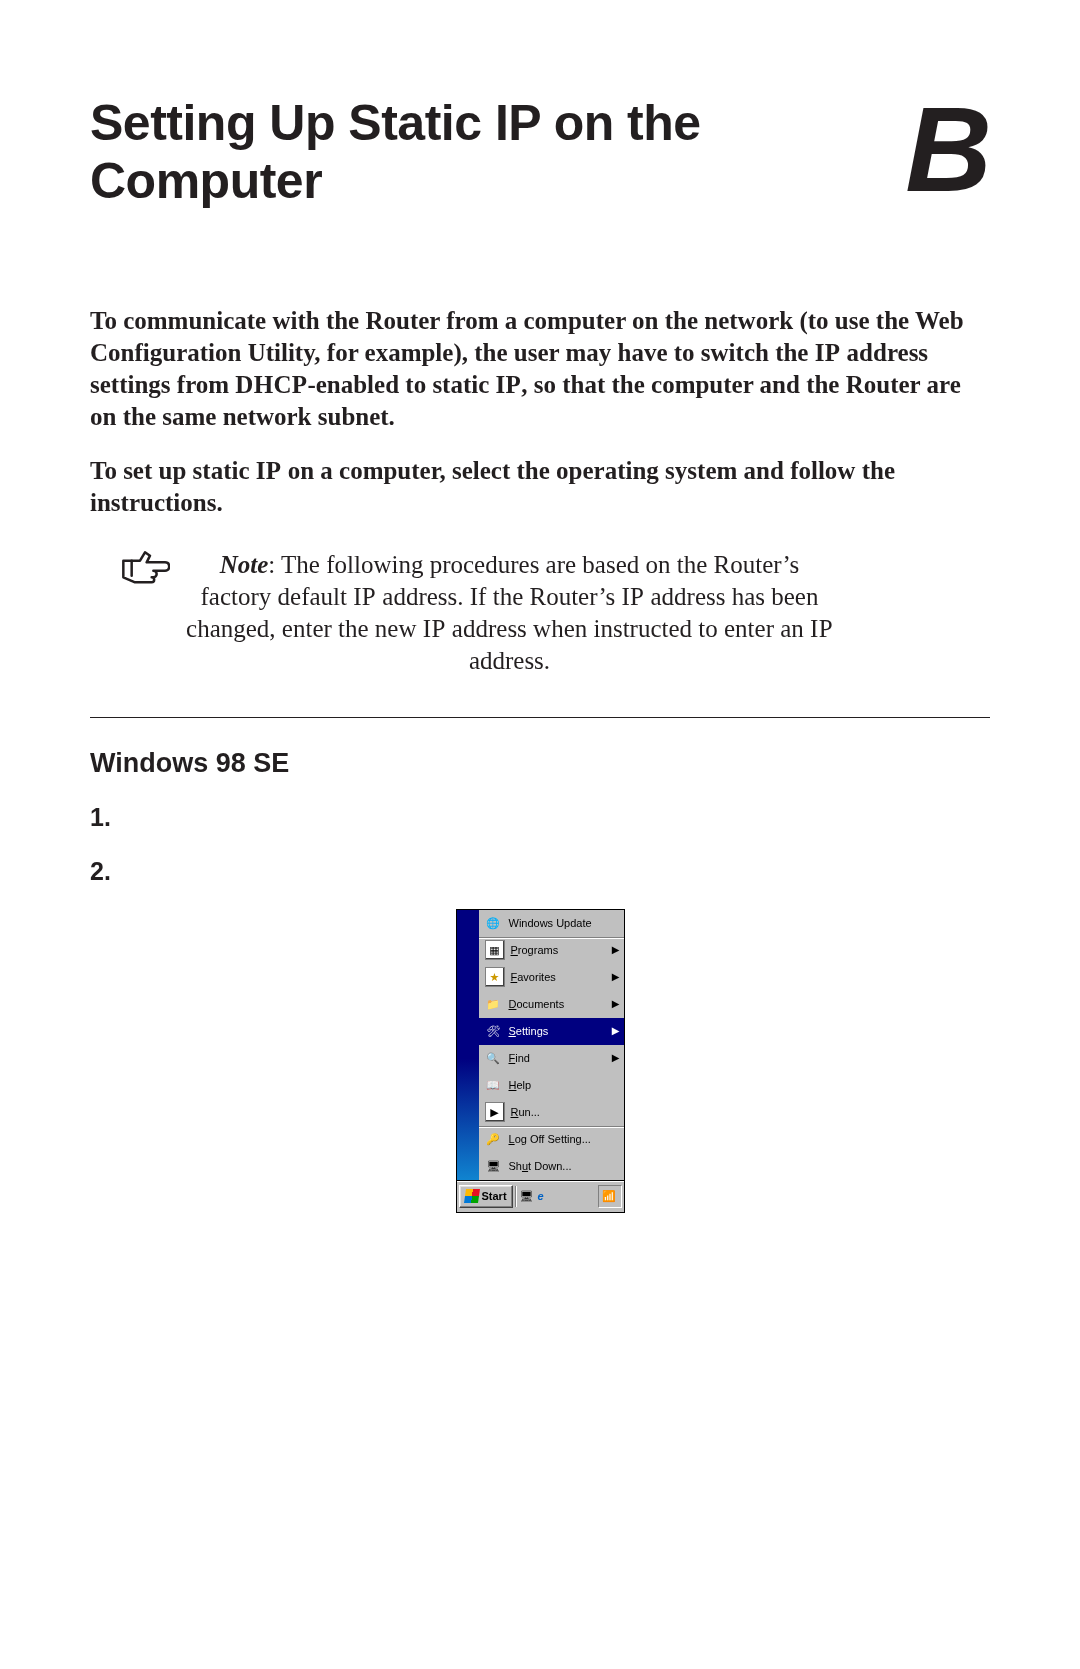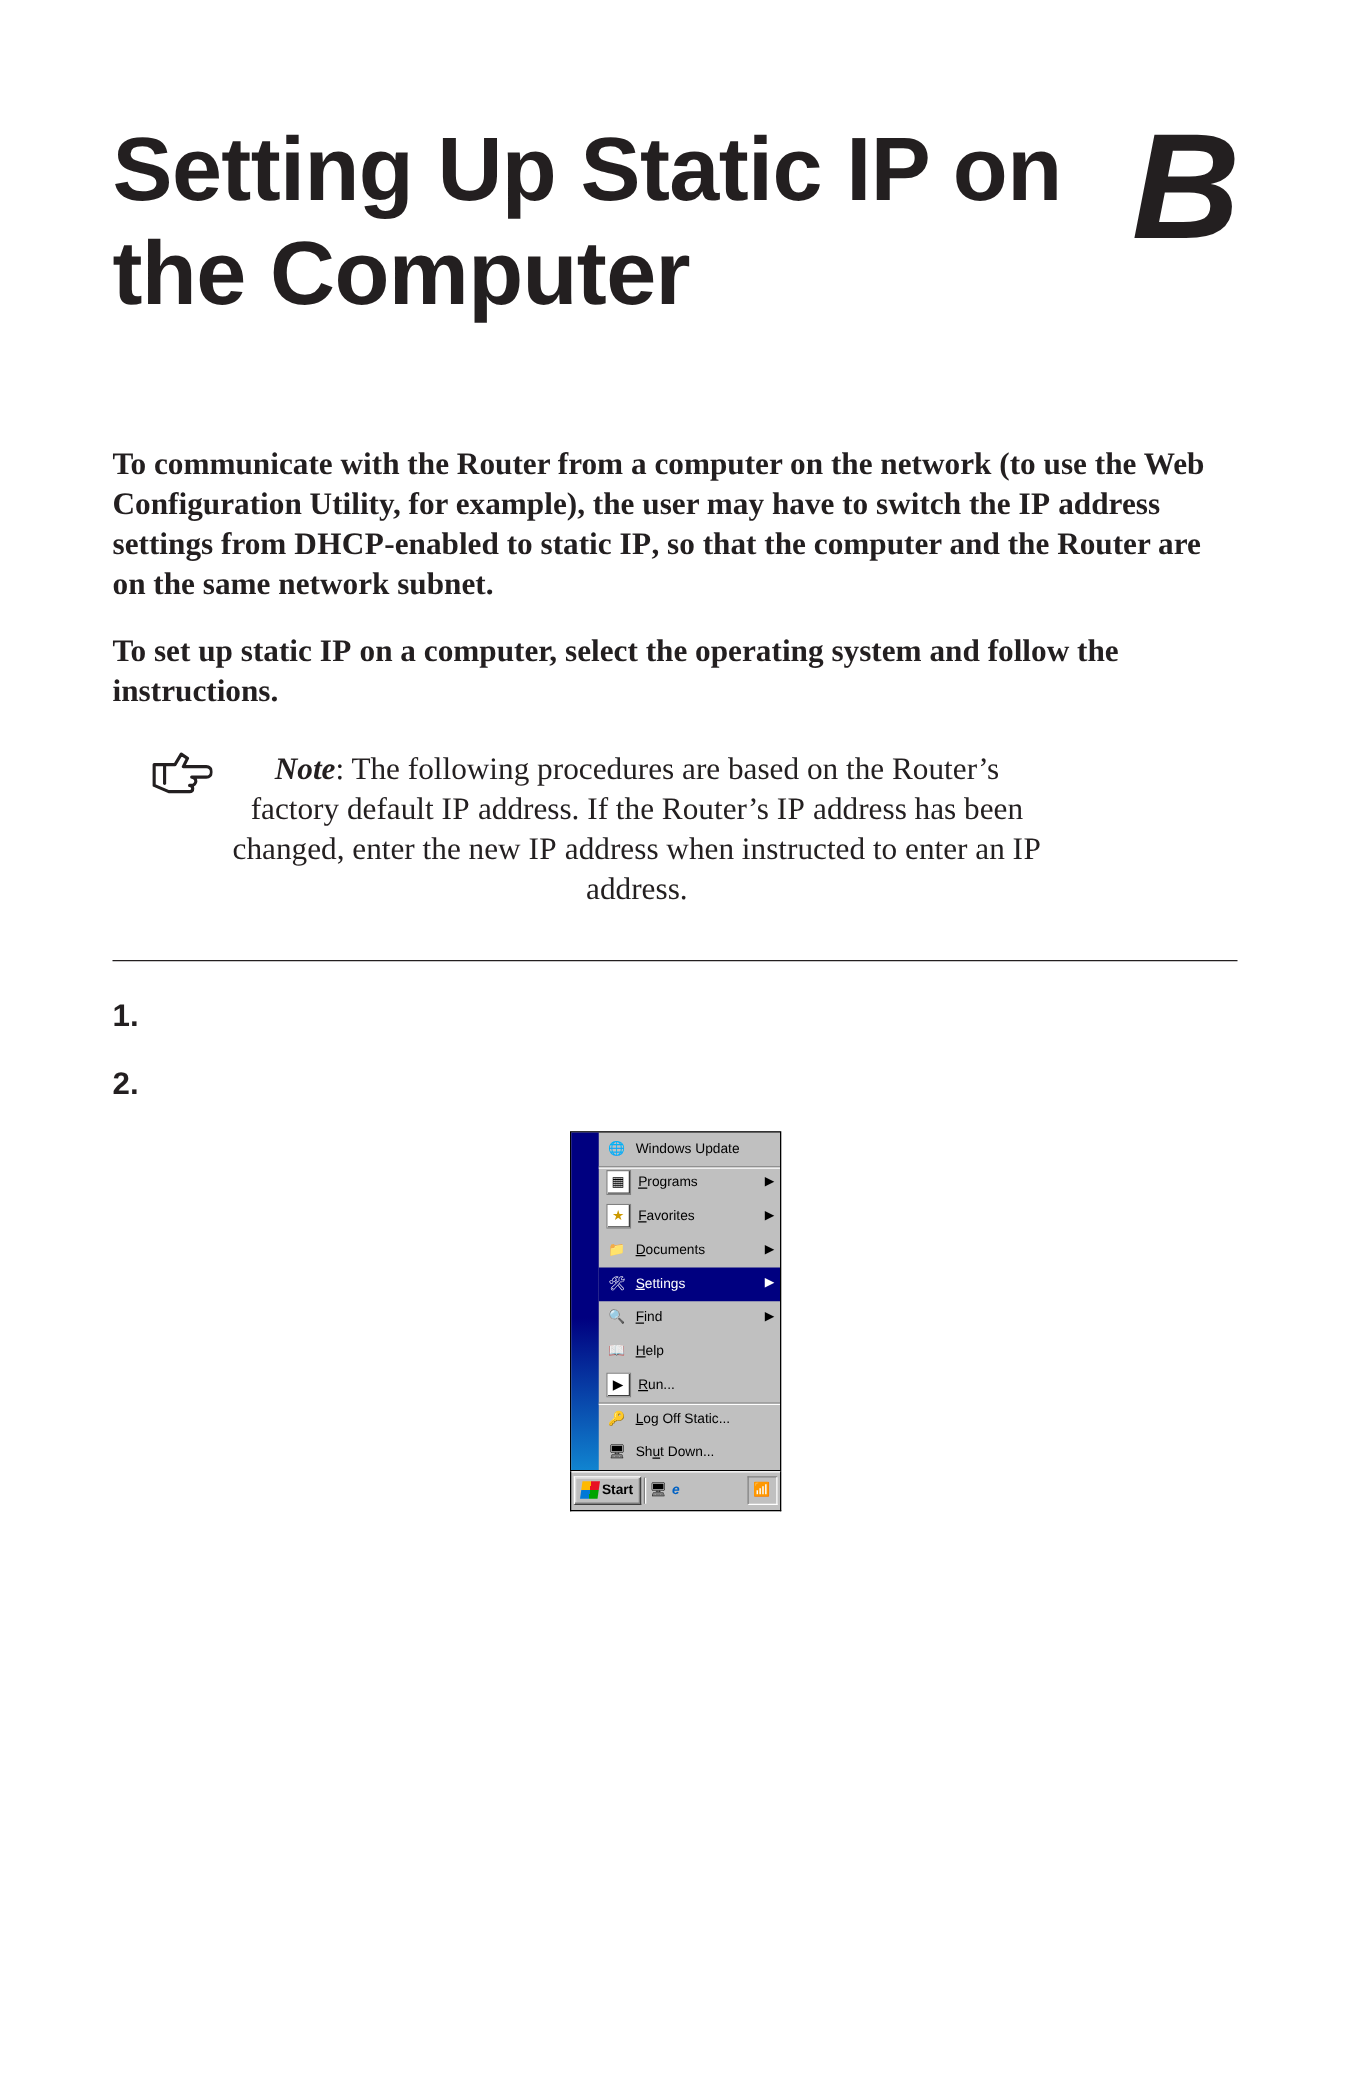--- a/index.html
+++ b/index.html
@@ -1,19 +1,19 @@
 <!DOCTYPE html>
 <html><head>
 <meta charset="utf-8">
 <style>
   html,body{margin:0;padding:0;background:#fff;}
   body{width:1080px;height:1669px;font-family:"Minion Pro","Times New Roman",Georgia,serif;color:#231f20;font-size:25px;line-height:1.28;}
   .page{padding:95px 90px 0 90px;}
   .hdr{display:flex;align-items:flex-start;gap:30px;margin-bottom:95px;}
-  .title{font-family:"Myriad Pro","Segoe UI","Helvetica Neue",Arial,sans-serif;font-weight:800;font-size:72px;line-height:1.15;letter-spacing:-.5px;flex:1;}
+  .title{font-family:"Myriad Pro","Segoe UI","Helvetica Neue",Arial,sans-serif;font-weight:800;font-size:50px;line-height:1.15;letter-spacing:-.5px;flex:1;}
   .appx{font-family:"Myriad Pro","Segoe UI",Arial,sans-serif;font-weight:900;font-style:italic;font-size:120px;line-height:.9;letter-spacing:-2px;}
   .para{margin:0 0 22px 0;font-weight:bold;}
   .sc{font-variant:small-caps;letter-spacing:.3px;}
   .note-row{display:flex;align-items:flex-start;gap:14px;margin:30px 0 10px 30px;padding-right:155px;}
   .note-icon svg{width:50px;height:40px;}
   .note-txt{flex:1;text-align:center;}
   hr.sep{border:none;border-top:1px solid #231f20;margin:40px 0 28px 0;}
   .h2{font-family:"Myriad Pro","Segoe UI",Arial,sans-serif;font-weight:700;font-size:27px;margin:0 0 20px 0;}
   ol.steps{margin:0;padding:0;list-style:none;}
   ol.steps li{display:flex;gap:18px;margin:0 0 22px 0;}
@@ -67,20 +67,21 @@
         <path d="M14 14v18"></path>
       </svg>
     </span>
     <div class="note-txt">
       <i><b>Note</b></i><span>: The following procedures are based on the Router’s factory default </span><span class="sc">IP</span><span> address. If the Router’s </span><span class="sc">IP</span><span> address has been changed, enter the new </span><span class="sc">IP</span><span> address when instructed to enter an </span><span class="sc">IP</span><span> address.</span>
     </div>
   </div>
 
   <hr class="sep">
 
+  <div class="h2">Windows 98 SE</div>
 
   <ol class="steps">
     <li>
       <span class="n">1.</span>
     </li>
     <li>
       <span class="n">2.</span>
     </li>
   </ol>
 
@@ -124,21 +125,21 @@
           <span class="ico" style="color:#7030a0;">📖</span>
           <span class="lbl"><span class="u">H</span><span>elp</span></span>
         </div>
         <div class="mi">
           <span class="ico box">▶</span>
           <span class="lbl"><span class="u">R</span><span>un...</span></span>
         </div>
         <div class="mi" style="position:relative;">
           <span class="sep-line"></span>
           <span class="ico" style="color:#c09000;">🔑</span>
-          <span class="lbl"><span class="u">L</span><span>og Off Static...</span></span>
+          <span class="lbl"><span class="u">L</span><span>og Off Setting...</span></span>
         </div>
         <div class="mi">
           <span class="ico">🖥</span>
           <span class="lbl"><span>Sh</span><span class="u">u</span><span>t Down...</span></span>
         </div>
       </div>
     </div>
     <div class="taskbar">
       <div class="tbtn">
         <span class="tflag"></span>

